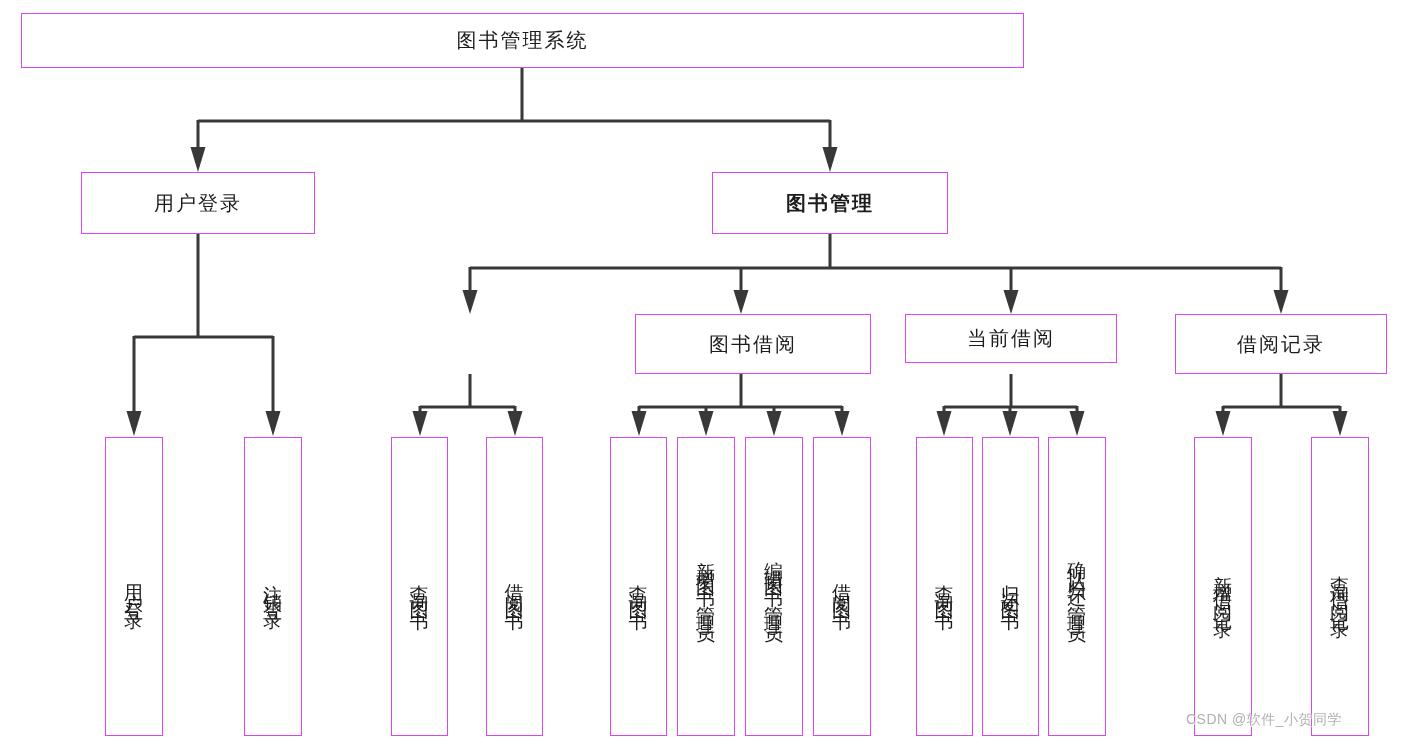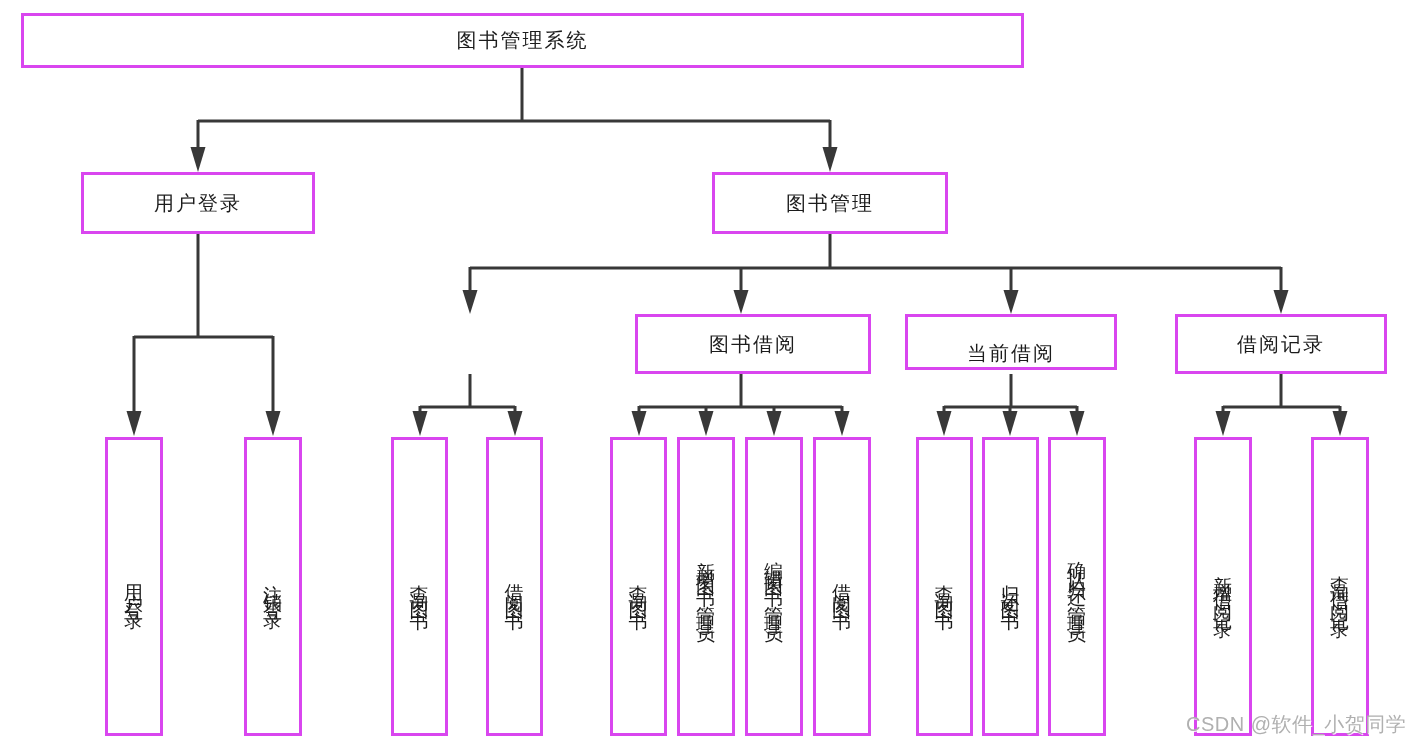--- a/index.html
+++ b/index.html
@@ -19,21 +19,21 @@
     left: 0; top: 0;
     width: 1405px; height: 747px;
     pointer-events: none;
   }
   .ln { stroke: #383838; stroke-width: 3; fill: none; }
   .ah { fill: #383838; stroke: none; }
 
   .box {
     position: absolute;
     background: #ffffff;
-    border: 3px solid #d946ef;
+    border: 1px solid #d946ef;
     display: flex;
     align-items: center;
     justify-content: center;
     z-index: 2;
   }
   .hlabel {
     font-size: 20px;
     color: #1c1c1c;
     letter-spacing: 2px;
     white-space: nowrap;
@@ -44,21 +44,21 @@
     font-size: 19px;
     color: #1c1c1c;
     letter-spacing: 9px;
     line-height: 1;
   }
 
   .watermark {
     position: absolute;
     left: 1186px;
     top: 711px;
-    font-size: 20px;
+    font-size: 14px;
     color: #b0b0b0;
     letter-spacing: 0.5px;
     white-space: nowrap;
     z-index: 5;
     text-shadow: 1px 1px 0 rgba(255,255,255,0.85);
   }
 </style>
 </head>
 <body>
 
@@ -114,28 +114,28 @@
     </g>
   </svg>
 
   <div class="box" style="left:21px; top:13px; width:1003px; height:55px;">
     <span class="hlabel">图书管理系统</span>
   </div>
 
   <div class="box" style="left:81px; top:172px; width:234px; height:62px;">
     <span class="hlabel">用户登录</span>
   </div>
-  <div class="box" style="left:712px; top:172px; width:236px; height:62px;">
+  <div class="box" style="left:712px; top:172px; width:236px; height:62px;font-weight:bold;">
     <span class="hlabel">图书管理</span>
   </div>
 
   <div class="box" style="left:635px; top:314px; width:236px; height:60px;">
     <span class="hlabel">图书借阅</span>
   </div>
-  <div class="box" style="left:905px; top:314px; width:212px; height:56px;align-items:flex-end;">
+  <div class="box" style="left:905px; top:314px; width:212px; height:49px;">
     <span class="hlabel">当前借阅</span>
   </div>
   <div class="box" style="left:1175px; top:314px; width:212px; height:60px;justify-content:center;">
     <span class="hlabel">借阅记录</span>
   </div>
 
   <div class="box" style="left:105px; top:437px; width:58px; height:299px;">
     <span class="vlabel">用户登录</span>
   </div>
   <div class="box" style="left:244px; top:437px; width:58px; height:299px;">

